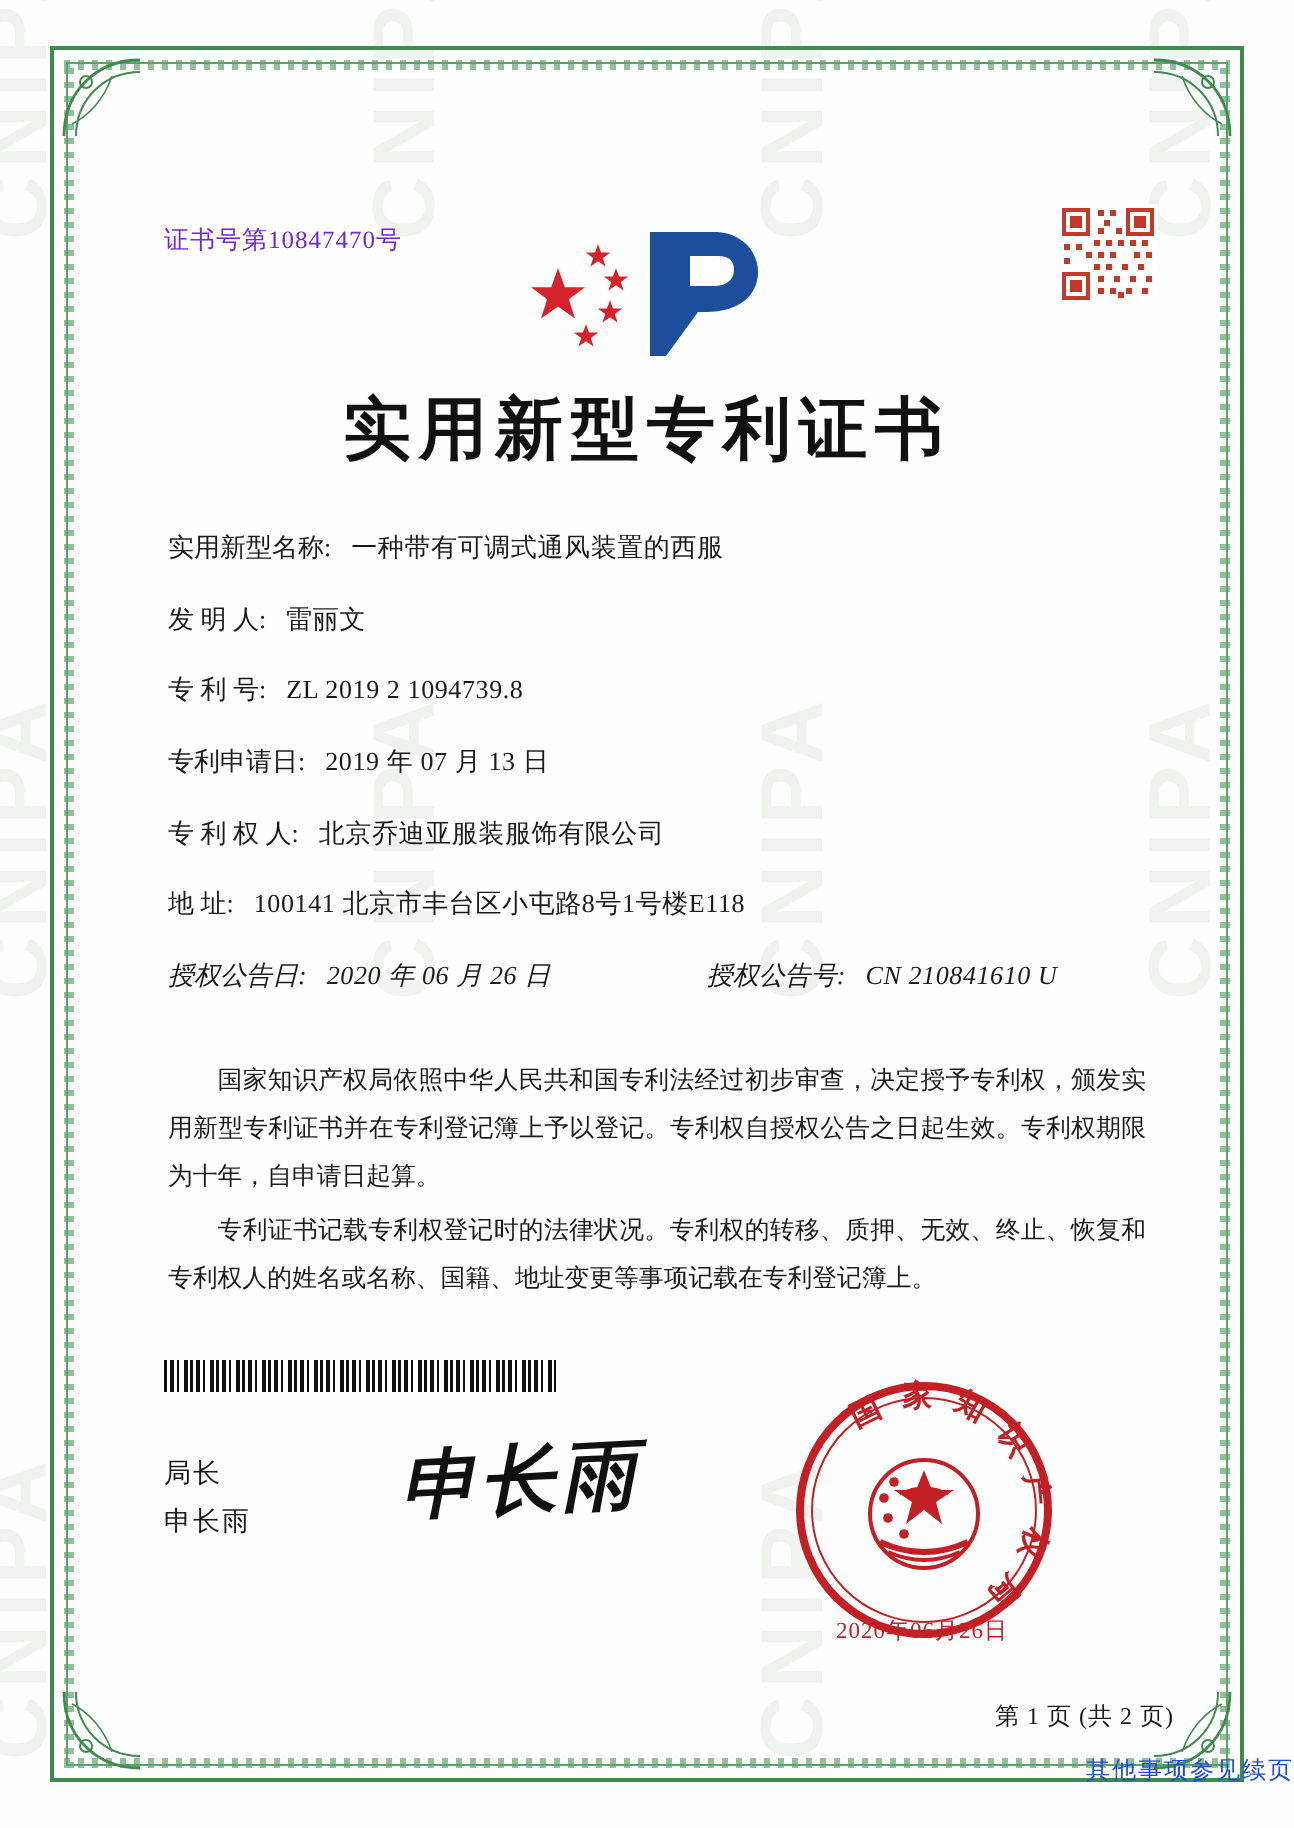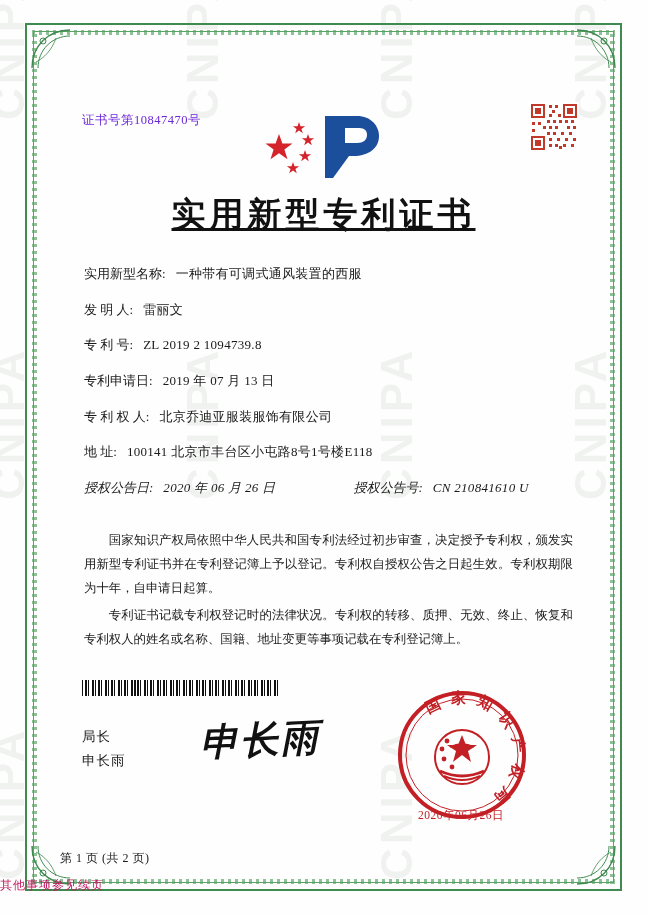--- a/index.html
+++ b/index.html
@@ -117,21 +117,20 @@
 
   .title {
     position: absolute;
     left: 0; right: 0; top: 132px;
     text-align: center;
     font-family: "DejaVu Serif", serif;
     font-size: 34px;
     font-weight: bold;
     letter-spacing: 4px;
     color: #111;
-    text-decoration: underline;
   }
 
   .fields {
     position: absolute;
     left: 24px; top: 205px;
     right: 10px;
   }
   .frow {
     display: flex;
     align-items: baseline;
@@ -207,32 +206,32 @@
     width: 148px;
     text-align: center;
     font-size: 11.5px;
     color: #c32026;
     letter-spacing: .5px;
   }
 
   .page-no {
     position: absolute;
     left: 0; right: 0; top: 790px;
-    text-align: left;
+    text-align: right;
     font-size: 12px;
     letter-spacing: .5px;
   }
 
   .footnote {
     position: absolute;
     left: 0; right: 0; top: 877px;
-    text-align: left;
+    text-align: right;
     font-size: 12px;
     letter-spacing: 1px;
-    color: #be185d;
+    color: #1d4ed8;
   }
 </style>
 </head>
 <body>
 
 <div id="page">
 
   <div class="wm wm-1">CNIPA</div>
   <div class="wm wm-2">CNIPA</div>
   <div class="wm wm-3">CNIPA</div>

